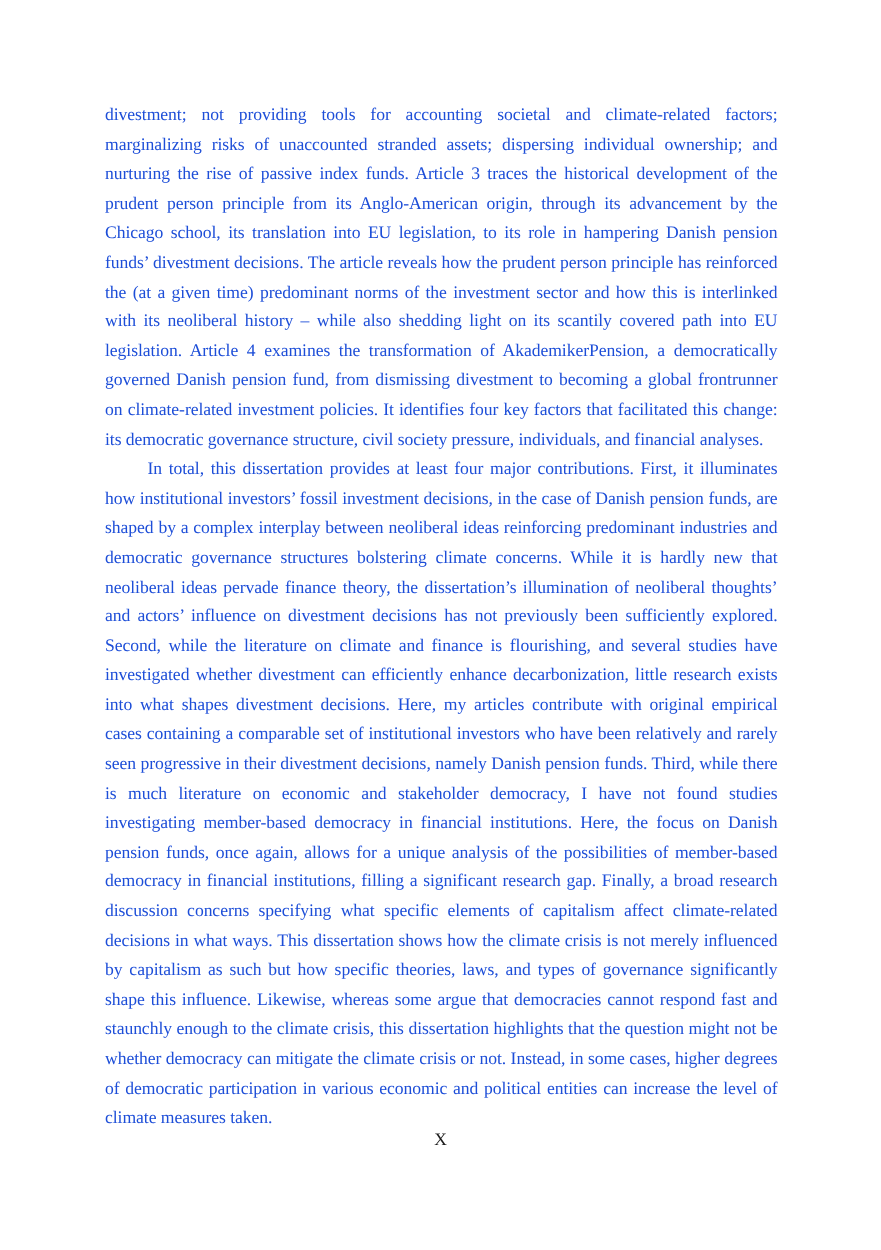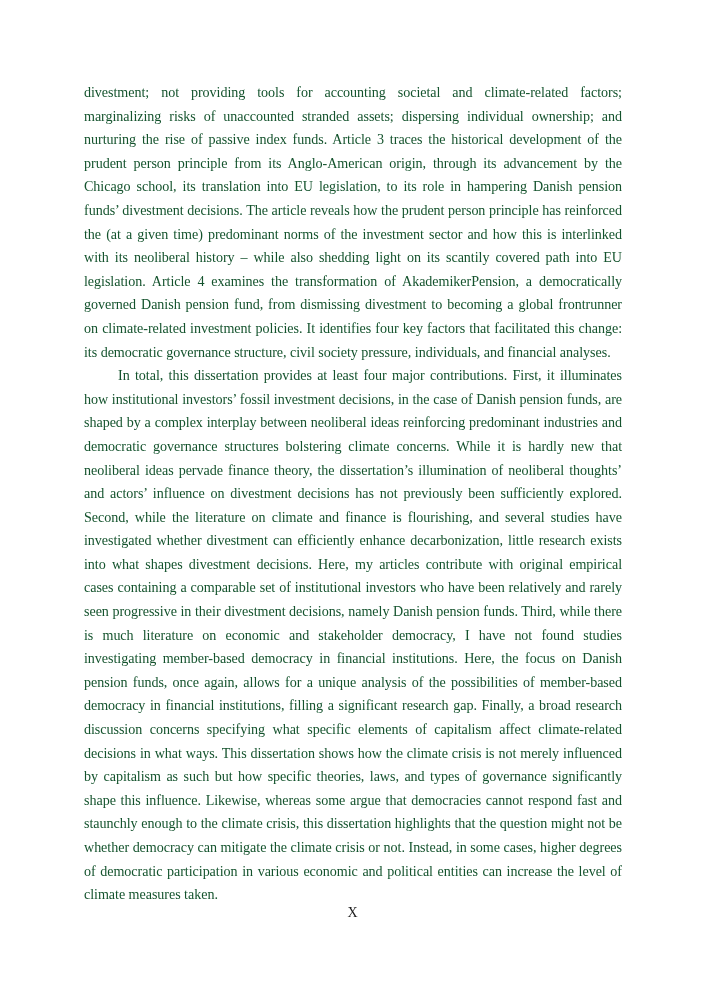--- a/index.html
+++ b/index.html
@@ -22,21 +22,21 @@
     background: #ffffff;
   }
   .text-block {
     position: absolute;
     left: 84px;
     top: 81px;
     width: 538px;
     font-family: "Liberation Serif", "DejaVu Serif", serif;
     font-size: 14.1px;
     line-height: 23.6px;
-    color: #14532d;
+    color: #1d4ed8;
     text-align: justify;
     hyphens: none;
     letter-spacing: -0.05px;
   }
   .text-block p {
     margin: 0;
   }
   .text-block p.indent {
     text-indent: 34px;
   }

